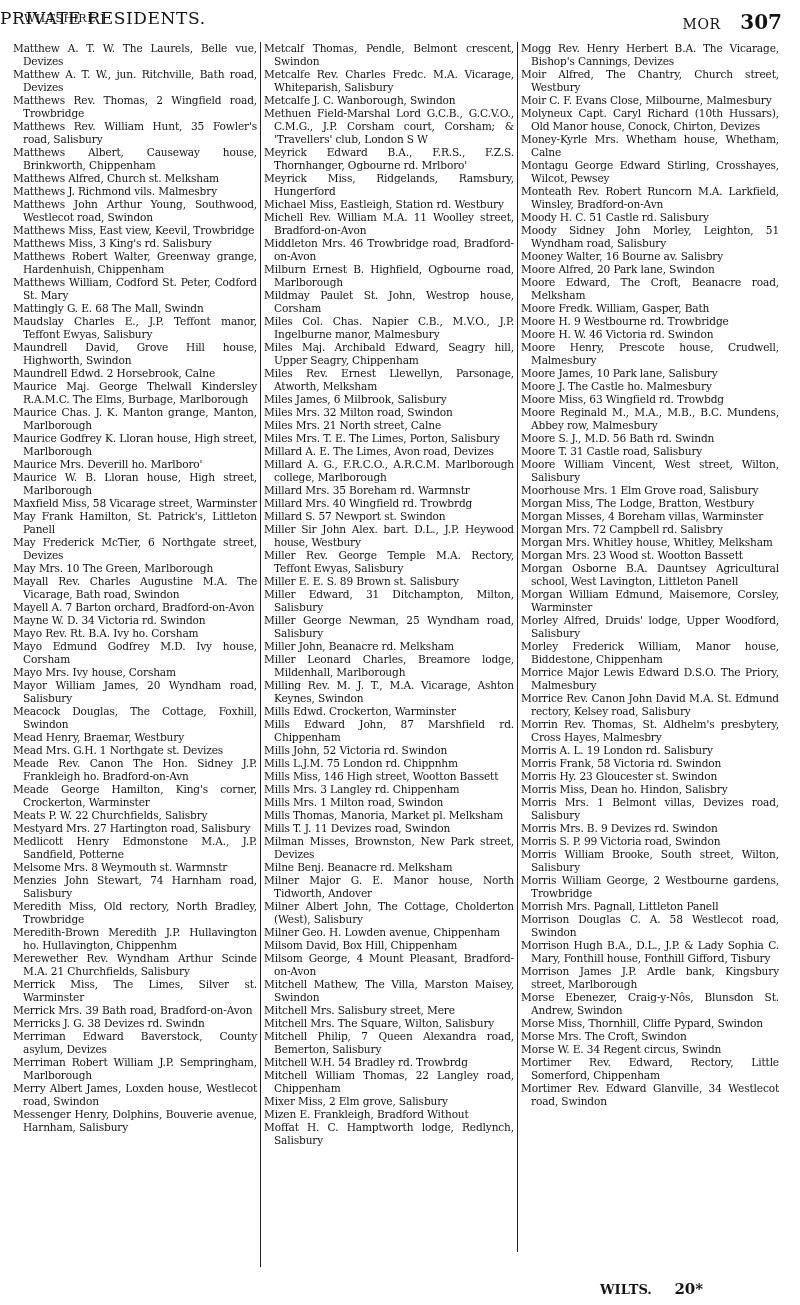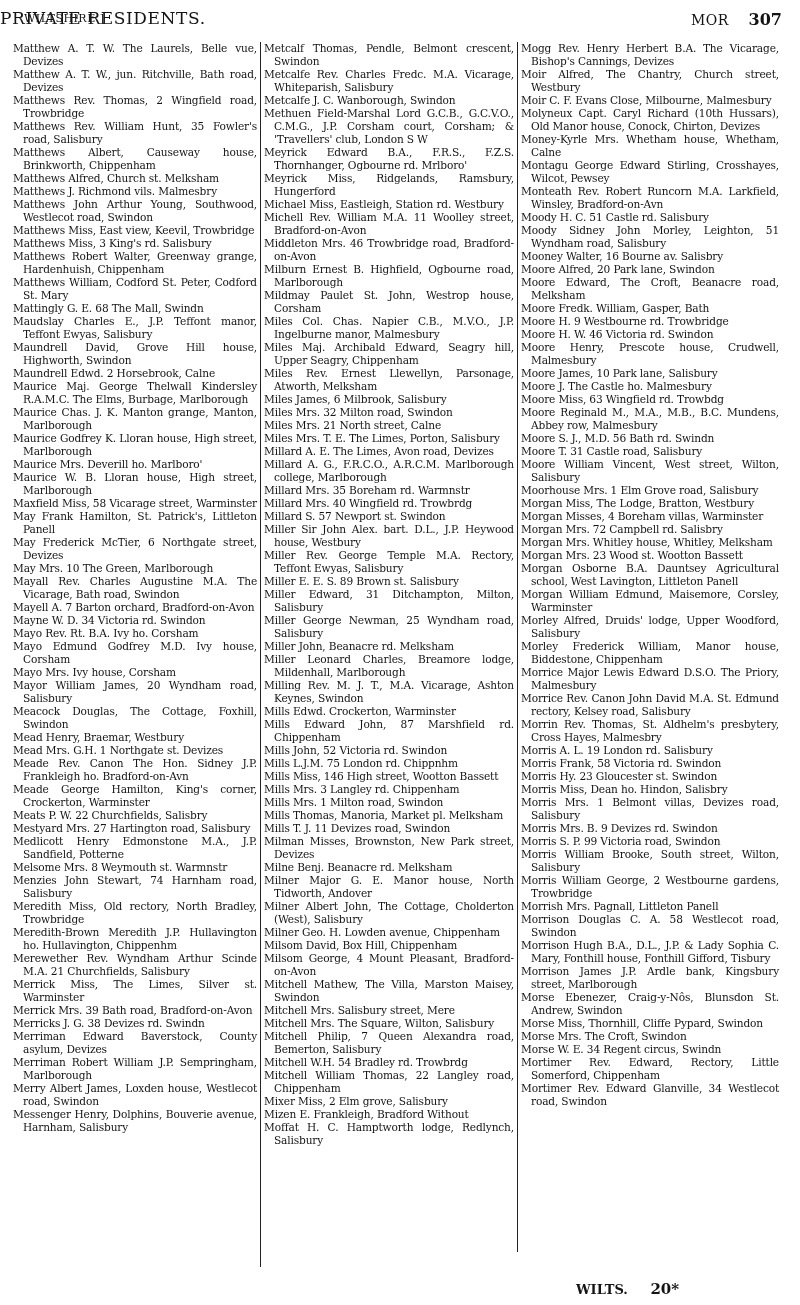--- a/index.html
+++ b/index.html
@@ -8,21 +8,21 @@
     font-family: "DejaVu Serif", "Liberation Serif", serif;
     color: #141414;
   }
   .header {
     position: absolute; left: 0; top: 0; width: 800px; height: 34px;
   }
   .hdr-left { position: absolute; left: 24px; top: 12px; font-size: 11px; letter-spacing: 0.5px; }
   .hdr-center { position: absolute; left: 0; width: 736px; top: 8px; text-align: left; font-size: 17px; letter-spacing: 0.6px; }
   .hdr-right { position: absolute; right: 18px; top: 10px; font-size: 12px; }
   .hdr-right .code { font-size: 14px; margin-right: 16px; letter-spacing: 0.5px; }
-  .hdr-right .num { font-size: 16px; font-weight: bold; margin-top: 24px; }
+  .hdr-right .num { font-size: 20px; font-weight: bold; margin-top: 24px; }
   .columns {
     position: absolute; top: 42px; left: 13px; width: 770px; height: 1225px;
   }
   .col {
     position: absolute; top: 0; height: 1225px;
     font-size: 10.6px; line-height: 13.0px;
   }
   .col1 { left: 0; width: 244px; }
   .col2 { left: 251px; width: 250px; }
   .col3 { left: 508px; width: 258px; }
@@ -32,21 +32,21 @@
   .rule1 { left: 247px; }
   .rule2 { left: 504px; height: 1210px; }
   .entry {
     text-align: justify; text-align-last: left;
     padding-left: 10px; text-indent: -10px;
     margin: 0; letter-spacing: -0.15px;
     word-spacing: 0px;
     white-space: normal;
   }
   .footer {
-    position: absolute; top: 1280px; left: 576px; font-size: 13px; font-weight: bold; text-align: center;
+    position: absolute; top: 1280px; left: 600px; font-size: 13px; font-weight: bold; text-align: center;
   }
   .footer .pg { margin-left: 18px; font-size: 15px; }
 </style>
 </head>
 <body>
 
 <div class="header">
   <span class="hdr-left">WILTSHIRE.]</span>
   <span class="hdr-center">PRIVATE RESIDENTS.</span>
   <span class="hdr-right">

